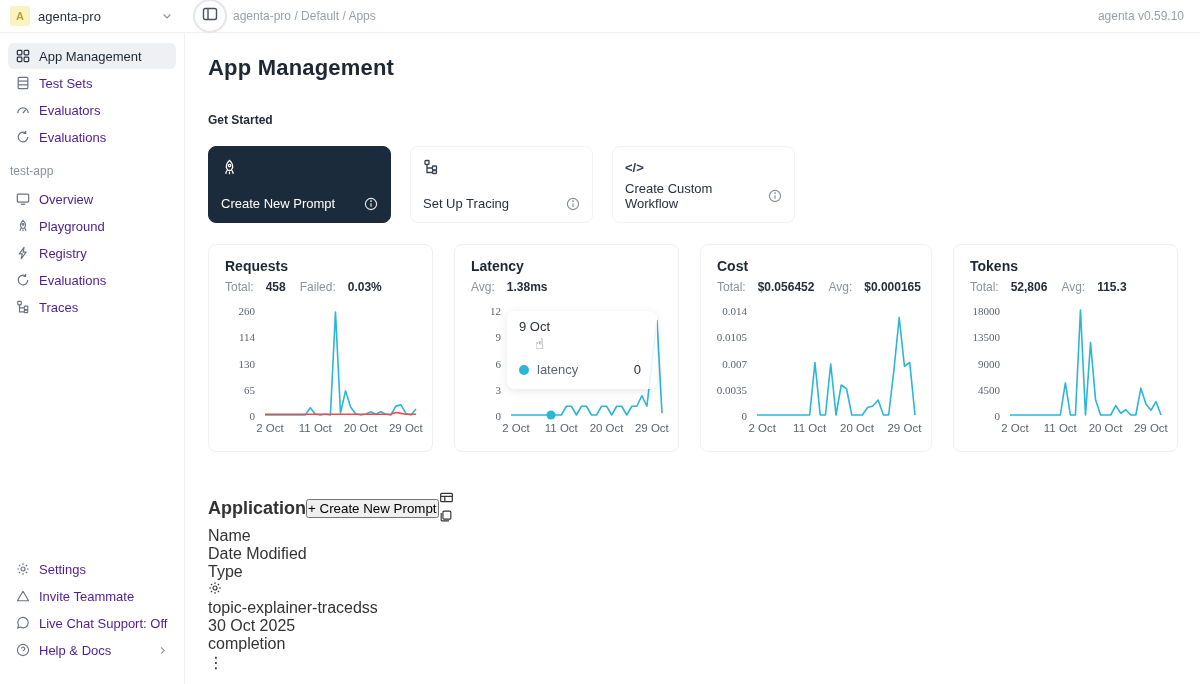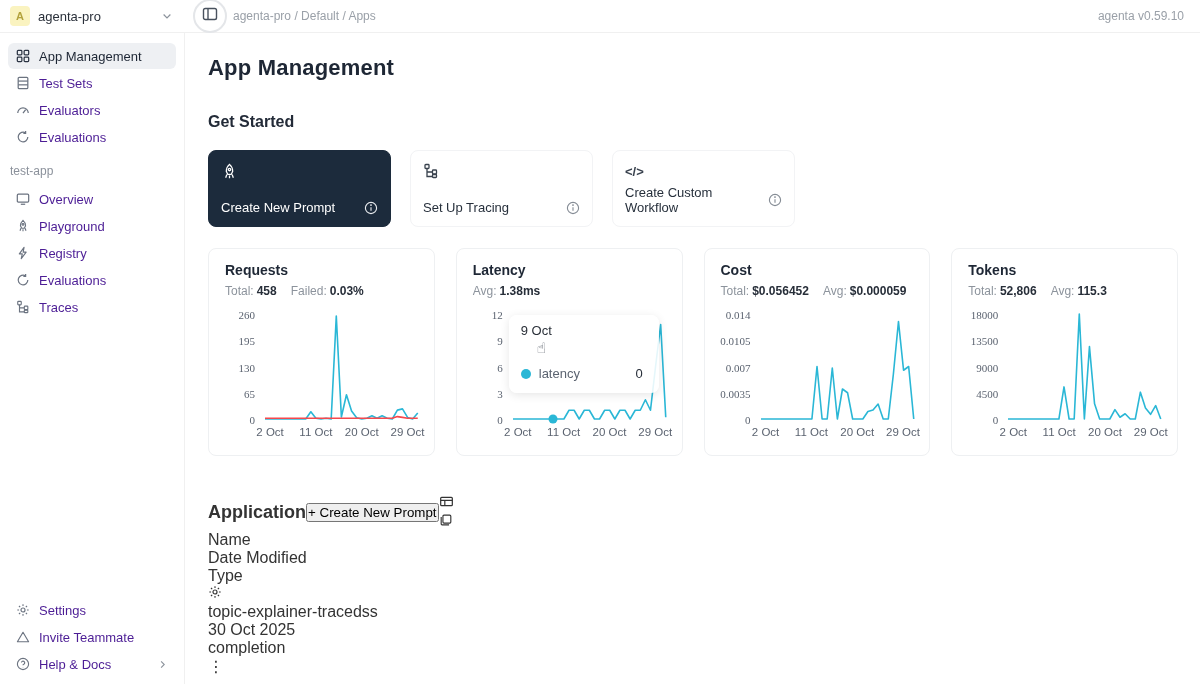--- a/index.html
+++ b/index.html
@@ -21,47 +21,47 @@
 
   
   .sidebar { position:absolute; left:0; top:33px; bottom:0; width:185px; border-right:1px solid #f0f0f0;
     background:#fff; padding:10px 8px; }
   .side-item { display:flex; align-items:center; gap:9px; height:26px; padding:0 8px; margin-bottom:1px;
     border-radius:6px; font-size:13px; color:#4c1d95; cursor:pointer; white-space:nowrap; }
   .side-item .ico { display:flex; color:#6b7380; flex:none; }
   .side-item.active { background:#eef0f3; color:#1d2634; font-weight:500; }
   .side-item.active .ico { color:#2a3342; }
   .section-label { font-size:12px; color:#8b919b; margin:14px 2px 8px; }
-  .side-footer { position:absolute; left:8px; right:8px; bottom:6px; }
+  .side-footer { position:absolute; left:8px; right:8px; bottom:20px; }
   .side-item .chev-r { margin-left:auto; color:#8c939c; display:flex; }
 
   
   .main { position:absolute; left:186px; top:33px; right:0; bottom:0; padding:22px 22px 0; overflow:hidden; background:#fff; }
   .page-title { font-size:22px; font-weight:600; color:#1e2735; letter-spacing:.2px; }
-  .gs-heading { margin-top:32px; font-size:16px; font-weight:600; color:#232b38; }
+  .gs-heading { margin-top:32px; font-size:12px; font-weight:600; color:#232b38; }
 
   .gs-cards { display:flex; gap:19px; margin-top:19px; }
   .gs-card { width:183px; height:77px; border:1px solid #f2f3f5; border-radius:8px; padding:11px 12px;
     display:flex; flex-direction:column; justify-content:space-between; background:#fff; cursor:pointer; }
   .gs-card.dark { background:#1c2b3c; border-color:#1c2b3c; color:#fff; }
   .gs-icon { display:flex; color:#39424e; height:18px; align-items:center; font-size:13px; font-weight:600; }
   .gs-card.dark .gs-icon { color:#fff; }
   .gs-bottom { display:flex; align-items:center; justify-content:space-between; font-size:13px; font-weight:500; color:#27303c; }
   .gs-card.dark .gs-bottom { color:#fff; }
   .info { display:flex; color:#858c95; }
   .gs-card.dark .info { color:#e8ebee; }
 
   
   .metric-cards { display:flex; gap:21px; margin-top:21px; }
   .metric-card { width:232px; height:208px; border:1px solid #eef0f2; border-radius:8px; padding:13px 16px;
     position:relative; background:#fff; }
   .mc-title { font-size:14px; font-weight:600; color:#1e2735; }
   .mc-stats { display:flex; gap:14px; margin-top:6px; font-size:12px; }
   .stat-label { color:#8c939c; }
-  .stat-value { color:#272e39; font-weight:600; margin-left:3px; }
+  .stat-value { color:#272e39; font-weight:600; margin-left:12px; }
   .chart-area { display:flex; margin-top:16px; }
   .ycol { width:40px; position:relative; height:105px; flex:none; }
   .ycol span { position:absolute; right:10px; font-size:11px; color:#5b6370;font-family:Liberation Serif, serif; }
   .plot-wrap { flex:1; position:relative; }
   .chart-plot { height:105px; position:relative; }
   .chart-plot svg { width:100%; height:100%; display:block; overflow:visible; }
   .xrow { position:relative; height:16px; margin-top:7px; font-size:11.5px; color:#5b6370; }
   .xrow span { position:absolute; transform:translateX(-50%); white-space:nowrap; }
   .marker-dot { position:absolute; width:9px; height:9px; border-radius:50%; transform:translate(-50%,50%); }
 
@@ -243,20 +243,28 @@
       <span class="ico">
           <svg class="i" width="14" height="14" viewBox="0 0 16 16" fill="none" stroke="currentColor" stroke-width="1.3" stroke-linejoin="round">
             <path d="M8 2.6 14.4 13.4H1.6z"></path>
           </svg>
         </span>
       <span>Invite Teammate</span>
     </div>
     <div class="side-item">
       <span class="ico">
           <svg class="i" width="14" height="14" viewBox="0 0 16 16" fill="none" stroke="currentColor" stroke-width="1.3">
+            <path d="M14 7.6A6 6 0 0 1 5 12.7L2 13.6l.9-2.9A6 6 0 1 1 14 7.6z"></path>
+          </svg>
+        </span>
+      <span>Live Chat Support: Off</span>
+    </div>
+    <div class="side-item">
+      <span class="ico">
+          <svg class="i" width="14" height="14" viewBox="0 0 16 16" fill="none" stroke="currentColor" stroke-width="1.3">
             <circle cx="8" cy="8" r="6.4"></circle>
             <path d="M6.2 6.3a1.9 1.9 0 1 1 2.7 2c-.5.2-.9.6-.9 1.2"></path>
             <line x1="8" y1="11.4" x2="8" y2="11.6"></line>
           </svg>
         </span>
       <span>Help &amp; Docs</span>
       <span class="chev-r">
           <svg class="i" width="11" height="11" viewBox="0 0 16 16" fill="none" stroke="currentColor" stroke-width="1.6">
             <polyline points="6,3.5 10.5,8 6,12.5"></polyline>
           </svg>
@@ -330,21 +338,21 @@
       <div class="mc-title">Requests</div>
       <div class="mc-stats">
         <span class="stat"><span class="stat-label">Total:</span><span class="stat-value">458</span></span>
         <span class="stat"><span class="stat-label">Failed:</span><span class="stat-value">0.03%</span></span>
       </div>
       <div class="chart-area">
         <div class="ycol">
             <span style="bottom: calc(0% - 7px);">0</span>
             <span style="bottom: calc(25% - 7px);">65</span>
             <span style="bottom: calc(50% - 7px);">130</span>
-            <span style="bottom: calc(75% - 7px);">195</span>
+            <span style="bottom: calc(75% - 7px);">114</span>
             <span style="bottom: calc(100% - 7px);">260</span>
           </div>
         <div class="plot-wrap">
           <div class="chart-plot">
               <svg viewBox="0 0 100 60" preserveAspectRatio="none">
                 <polyline points="0.00,60.00 3.33,60.00 6.67,60.00 10.00,60.00 13.33,60.00 16.67,60.00 20.00,60.00 23.33,60.00 26.67,60.00 30.00,55.85 33.33,59.54 36.67,60.00 40.00,59.54 43.33,60.00 46.67,1.15 50.00,58.85 53.33,46.15 56.67,55.38 60.00,59.31 63.33,60.00 66.67,59.54 70.00,58.15 73.33,59.54 76.67,58.15 80.00,59.54 83.33,60.00 86.67,54.92 90.00,54.23 93.33,59.08 96.67,60.00 100.00,56.54" fill="none" stroke="#2ab7d6" stroke-width="1.6" stroke-linejoin="round" vector-effect="non-scaling-stroke"></polyline>
                 <polyline points="0.00,59.54 3.33,59.54 6.67,59.54 10.00,59.54 13.33,59.54 16.67,59.54 20.00,59.54 23.33,59.54 26.67,59.54 30.00,59.54 33.33,59.54 36.67,59.54 40.00,59.54 43.33,59.54 46.67,59.54 50.00,59.54 53.33,59.54 56.67,59.54 60.00,59.54 63.33,59.54 66.67,59.54 70.00,59.54 73.33,59.54 76.67,59.54 80.00,59.54 83.33,59.54 86.67,58.62 90.00,59.08 93.33,59.54 96.67,59.54 100.00,59.54" fill="none" stroke="#f5484d" stroke-width="1.6" stroke-linejoin="round" vector-effect="non-scaling-stroke"></polyline>
               </svg>
             </div>
           <div class="xrow">
@@ -393,21 +401,21 @@
           <span>latency</span>
           <span class="tt-val">0</span>
         </div>
       </div>
     </div>
 
     <div class="metric-card">
       <div class="mc-title">Cost</div>
       <div class="mc-stats">
         <span class="stat"><span class="stat-label">Total:</span><span class="stat-value">$0.056452</span></span>
-        <span class="stat"><span class="stat-label">Avg:</span><span class="stat-value">$0.000059</span></span>
+        <span class="stat"><span class="stat-label">Avg:</span><span class="stat-value">$0.000165</span></span>
       </div>
       <div class="chart-area">
         <div class="ycol">
             <span style="bottom: calc(0% - 7px);">0</span>
             <span style="bottom: calc(25% - 7px);">0.0035</span>
             <span style="bottom: calc(50% - 7px);">0.007</span>
             <span style="bottom: calc(75% - 7px);">0.0105</span>
             <span style="bottom: calc(100% - 7px);">0.014</span>
           </div>
         <div class="plot-wrap">

